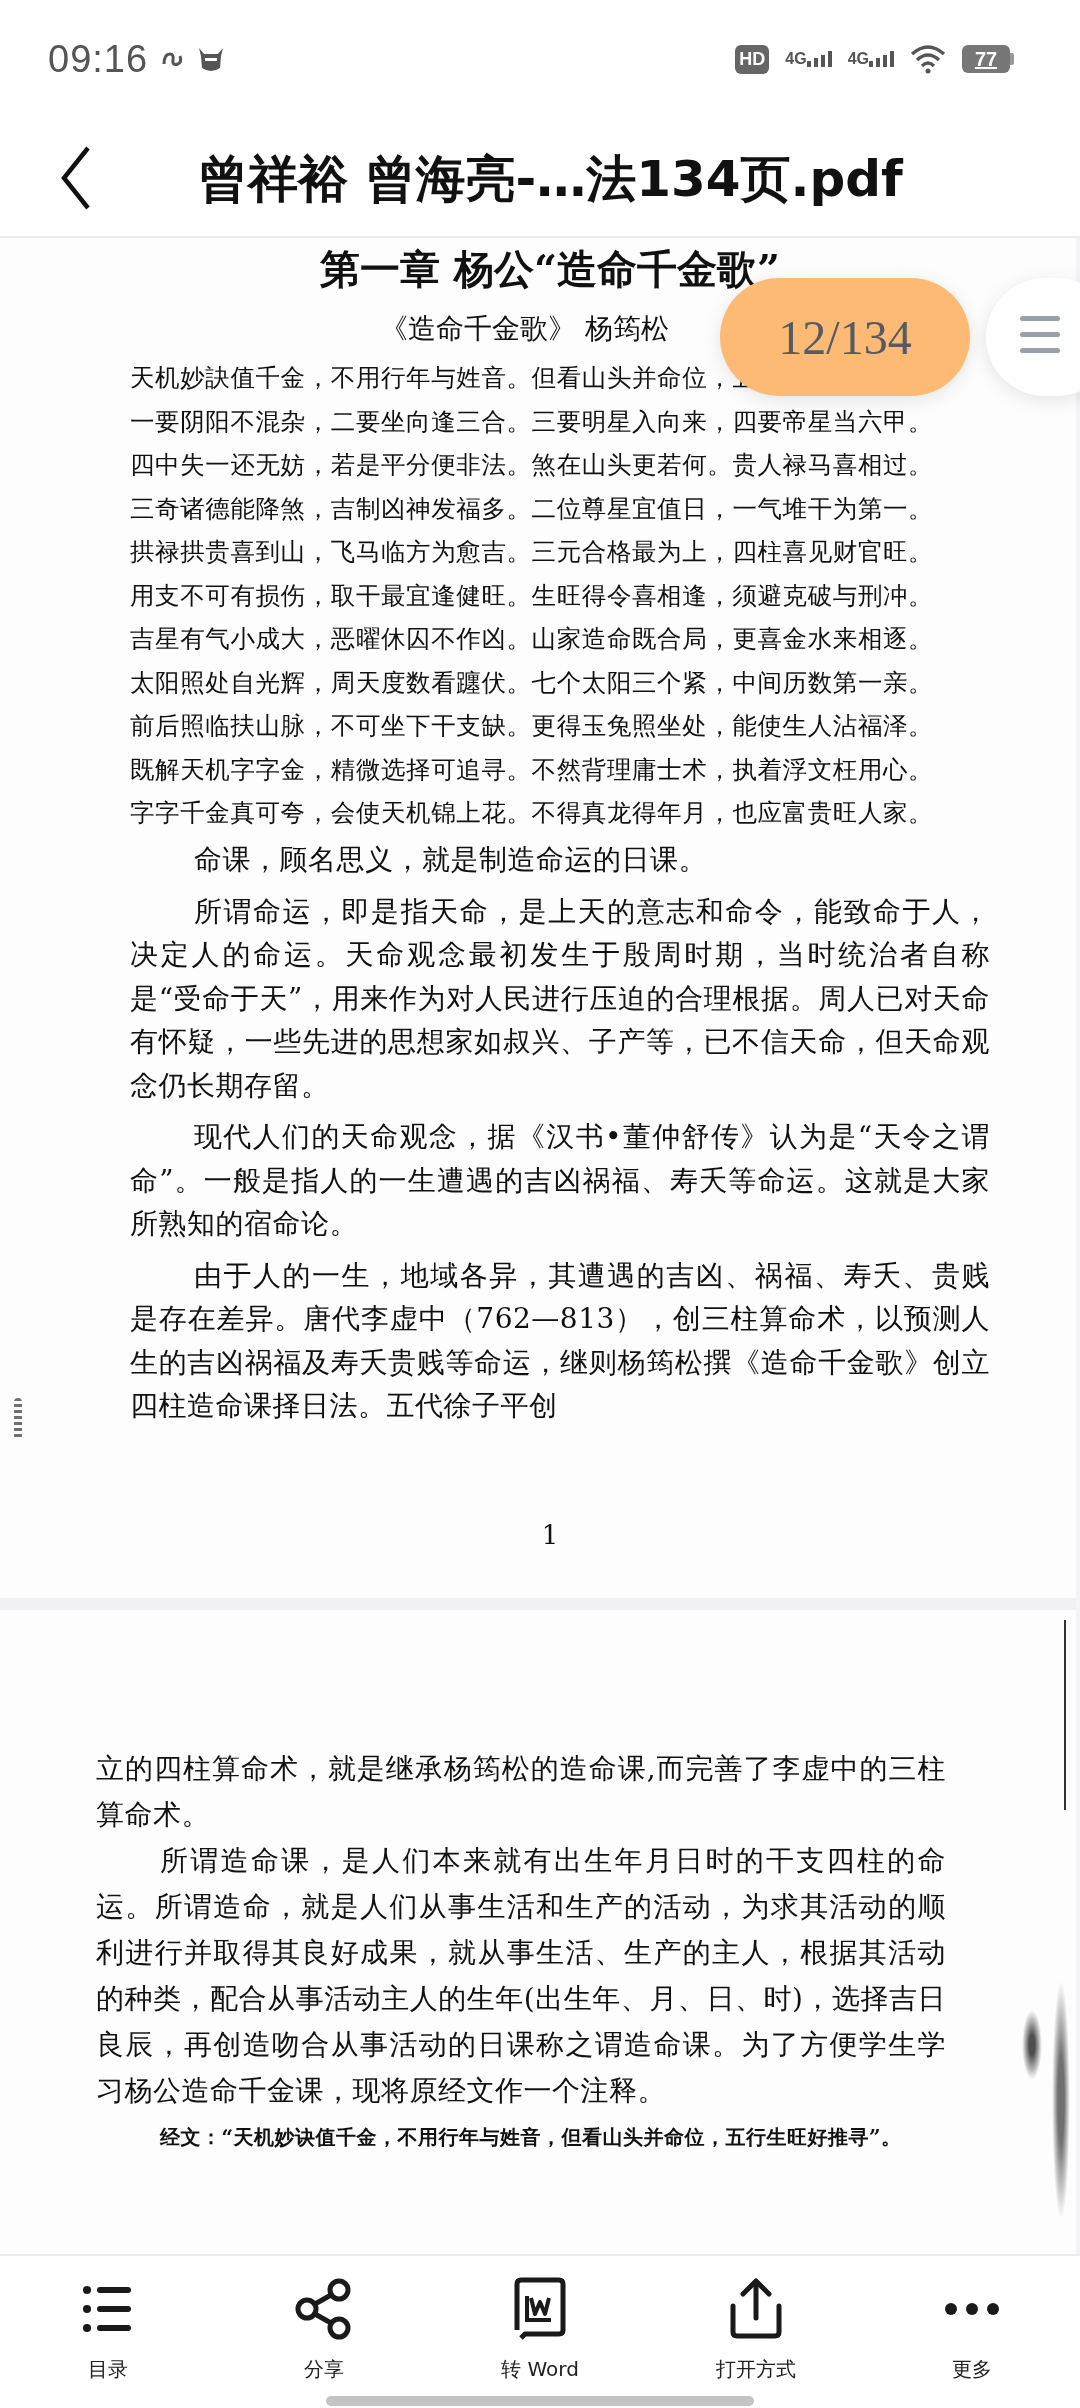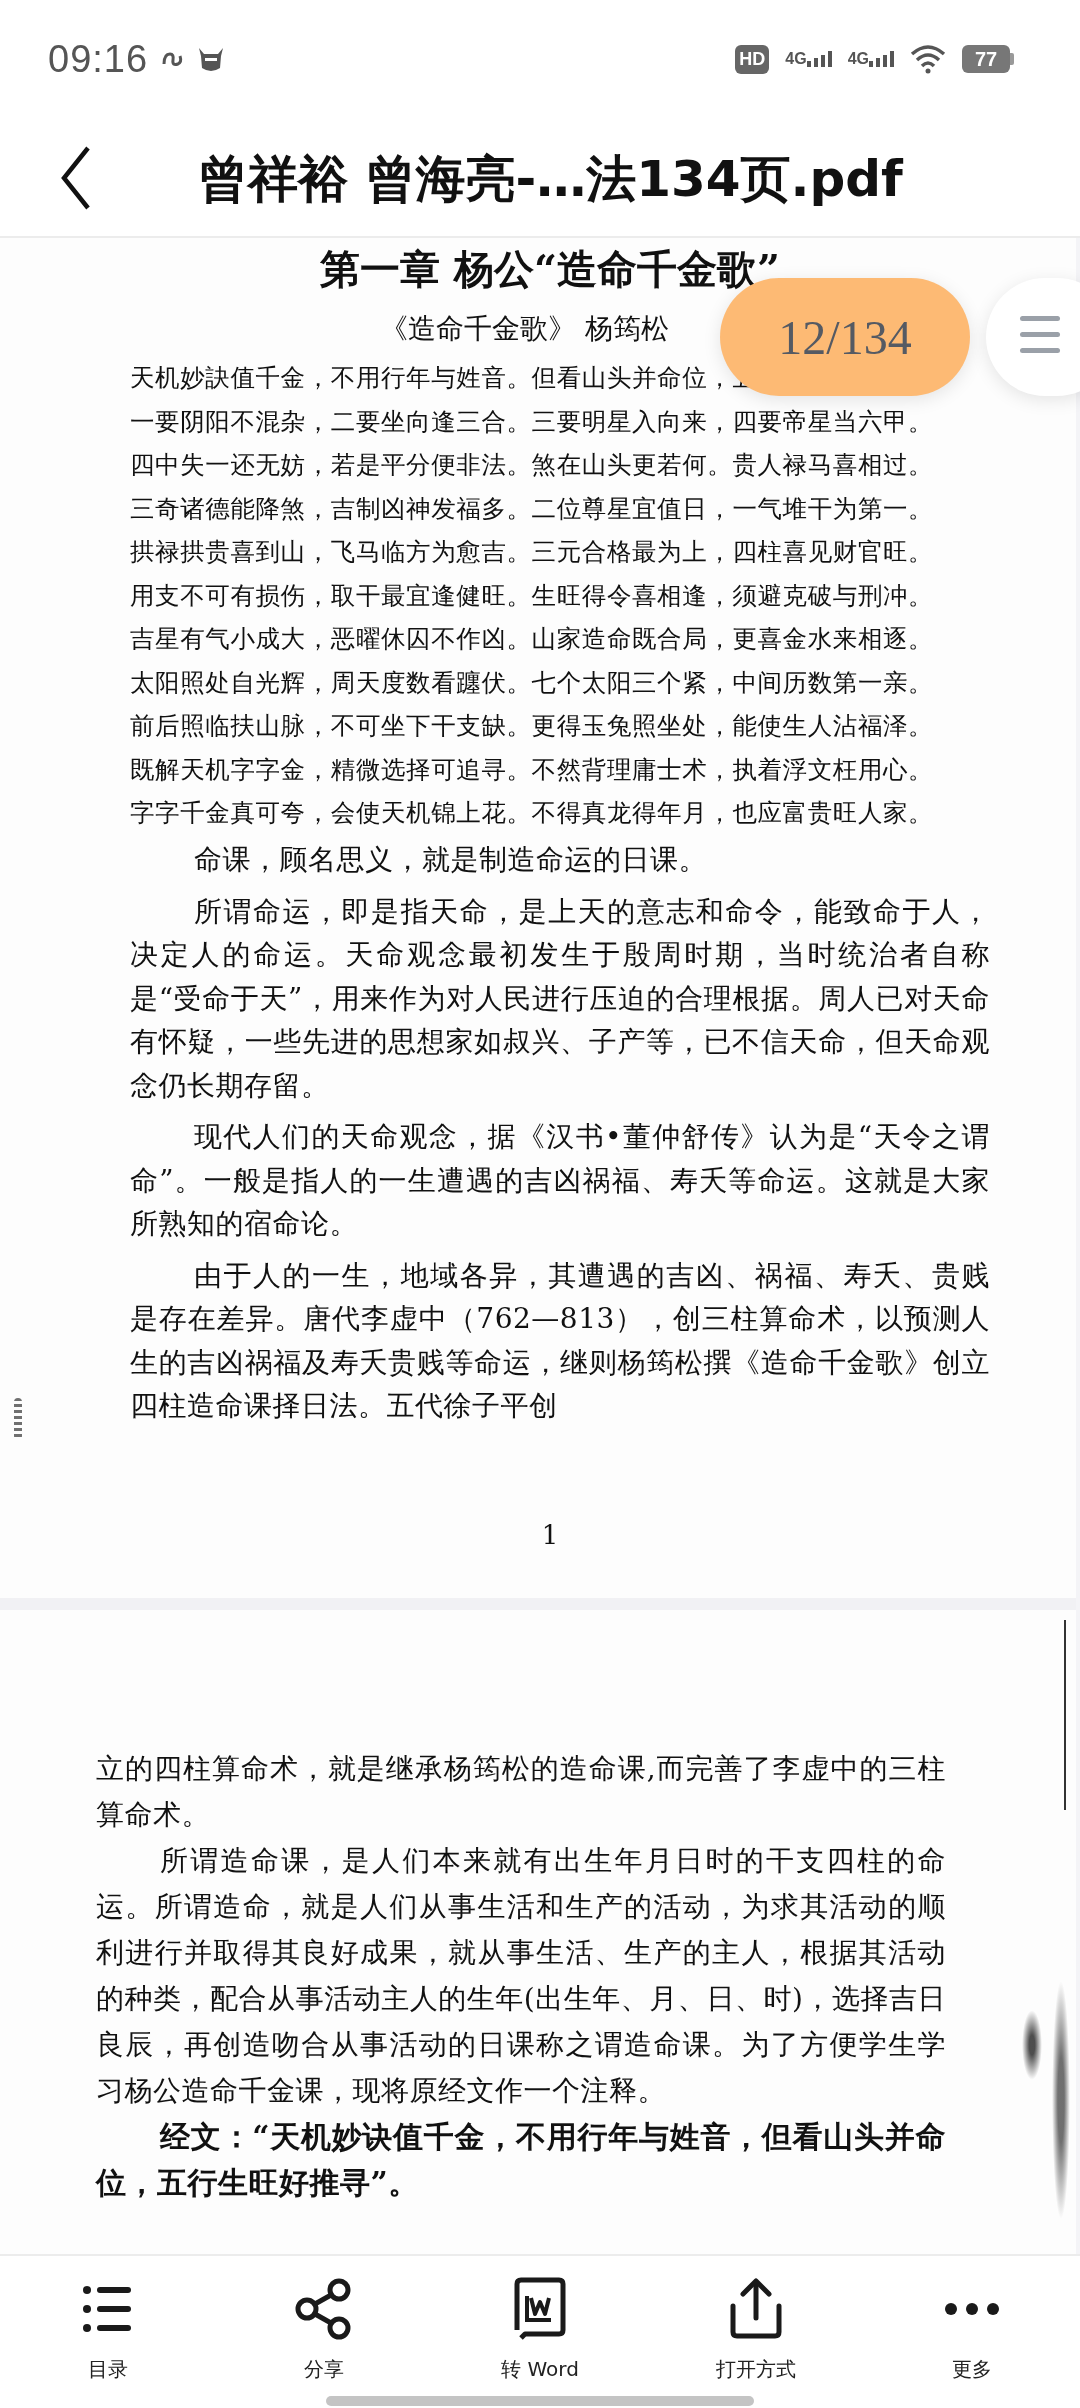--- a/index.html
+++ b/index.html
@@ -12,21 +12,21 @@
   
   .status-bar { position:absolute; left:0; top:0; width:1080px; height:120px; background:#ffffff;padding-left:44px; }
   .status-time { position:absolute; left:48px; top:38px; font-size:38px; color:#555; font-family:"Liberation Sans",sans-serif; letter-spacing:1px; }
   .status-left-icons { position:absolute; left:160px; top:44px; display:flex; gap:10px; align-items:center; }
   .status-right { position:absolute; right:110px; top:44px; display:flex; align-items:center; gap:16px; color:#555; }
   .hd-badge { background:#666; color:#fff; font-size:18px; font-weight:bold; border-radius:6px; padding:4px 4px; font-family:"Liberation Sans",sans-serif; }
   .sig { display:flex; flex-direction:row; align-items:flex-start; font-size:16px; font-weight:bold; color:#555; font-family:"Liberation Sans",sans-serif; line-height:16px; }
   .bars { display:flex; align-items:flex-end; gap:3px; height:16px; }
   .bars i { display:block; width:4px; background:#555; }
   .battery { display:flex; align-items:center; }
-  .battery-body { width:48px; height:28px; background:#777; border-radius:6px; color:#fff; font-size:20px; font-weight:bold; display:flex; align-items:center; justify-content:center; font-family:"Liberation Sans",sans-serif; }
+  .battery-body { width:48px; height:28px; background:#777; border-radius:6px; color:#fff; font-size:20px; font-weight:bold; display:flex; align-items:center; justify-content:center; font-family:"Liberation Sans",sans-serif;text-decoration:underline; }
   .battery-tip { width:4px; height:12px; background:#999; border-radius:0 2px 2px 0; }
 
   
   .header { position:absolute; left:0; top:120px; width:1080px; height:116px; background:#fff; border-bottom:2px solid #ececec; }
   .back-btn { position:absolute; left:56px; top:22px; width:60px; height:70px; cursor:pointer; }
   .title { position:absolute; left:198px; top:26px; font-size:50px; font-weight:bold; color:#111; white-space:nowrap; font-family:"DejaVu Sans",sans-serif; }
 
   
   .viewer { position:absolute; left:0; top:238px; width:1076px; height:2016px; overflow:hidden; background:#f1f1f4; }
   .page { position:absolute; left:0; width:1080px; background:#fdfdfd; }
@@ -143,21 +143,21 @@
   </div>
 
   <div class="page page2">
     <div class="scan-mark-right"></div>
     <div class="scan-blob1"></div>
     <div class="scan-blob2"></div>
   </div>
   <div class="page2-text" style="position:absolute; left:96px; top:1508px; width:850px;">
     <p class="para" style="font-size:28px;line-height:46px;margin:0;">立的四柱算命术，就是继承杨筠松的造命课,而完善了李虚中的三柱算命术。</p>
     <p class="para indent" style="font-size:28px;line-height:46px;margin:0;">所谓造命课，是人们本来就有出生年月日时的干支四柱的命运。所谓造命，就是人们从事生活和生产的活动，为求其活动的顺利进行并取得其良好成果，就从事生活、生产的主人，根据其活动的种类，配合从事活动主人的生年(出生年、月、日、时)，选择吉日良辰，再创造吻合从事活动的日课称之谓造命课。为了方便学生学习杨公造命千金课，现将原经文作一个注释。</p>
-    <p class="para indent" style="font-size:30px;line-height:46px;margin:0;font-weight:bold;">经文：“天机妙诀值千金，不用行年与姓音，但看山头并命位，五行生旺好推寻”。</p>
+    <p class="para indent" style="font-size:20px;line-height:46px;margin:0;font-weight:bold;">经文：“天机妙诀值千金，不用行年与姓音，但看山头并命位，五行生旺好推寻”。</p>
   </div>
 </div>
 
 <div class="page-indicator">12/134</div>
 <div class="menu-fab">
   <div class="lines">
       <i></i>
       <i></i>
       <i></i>
     </div>

